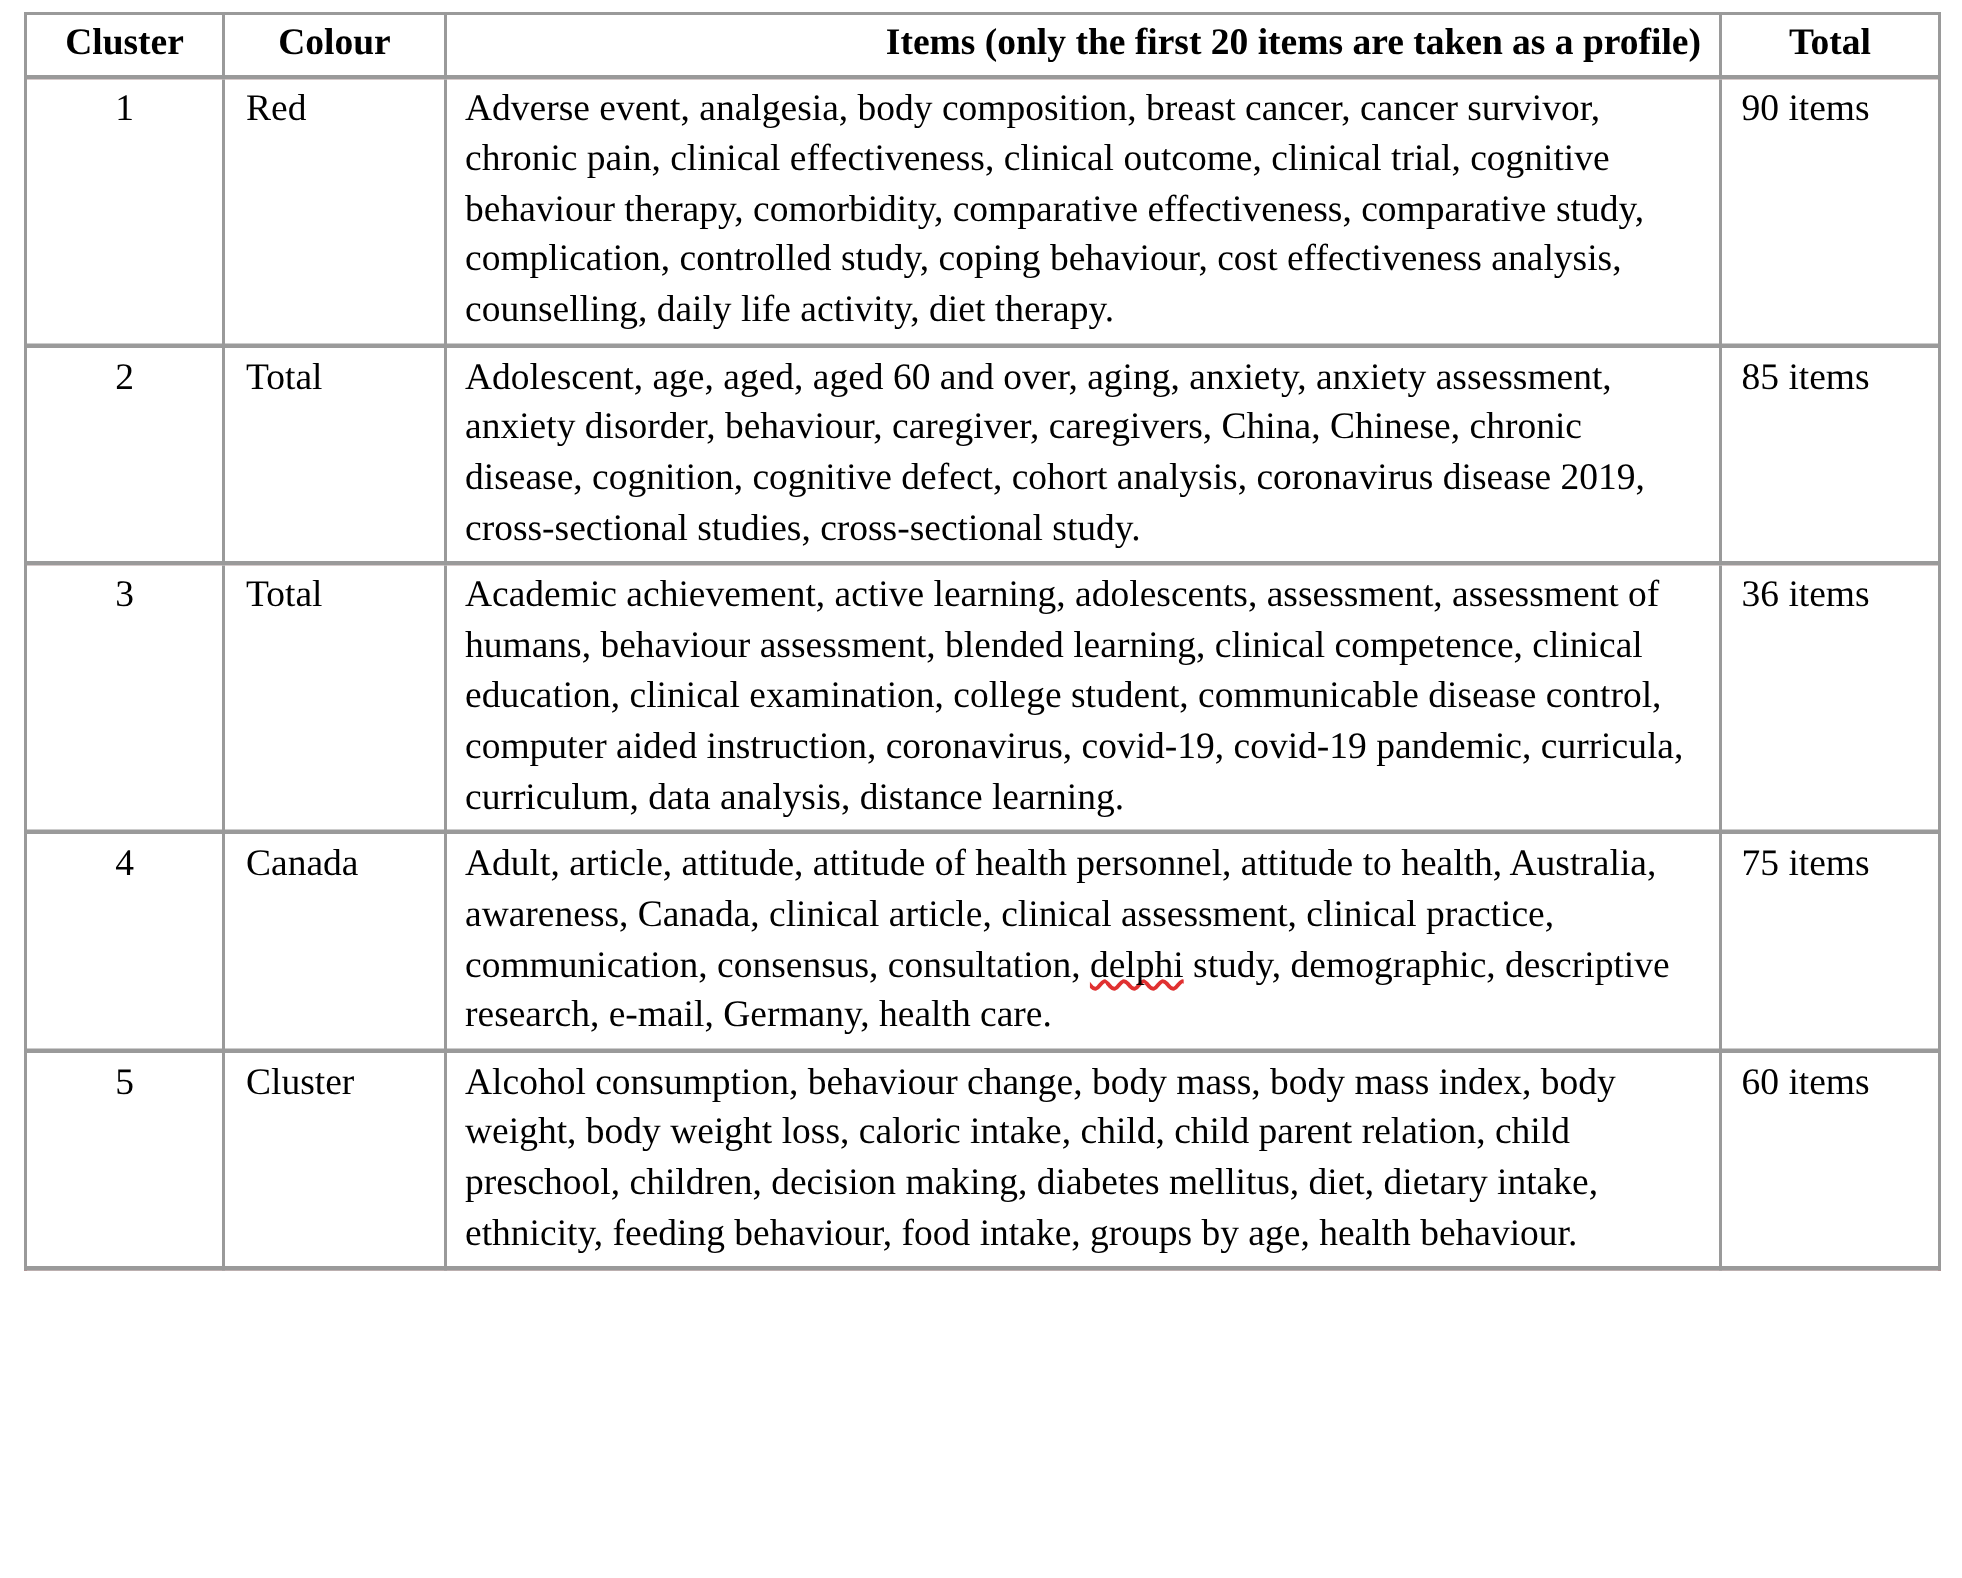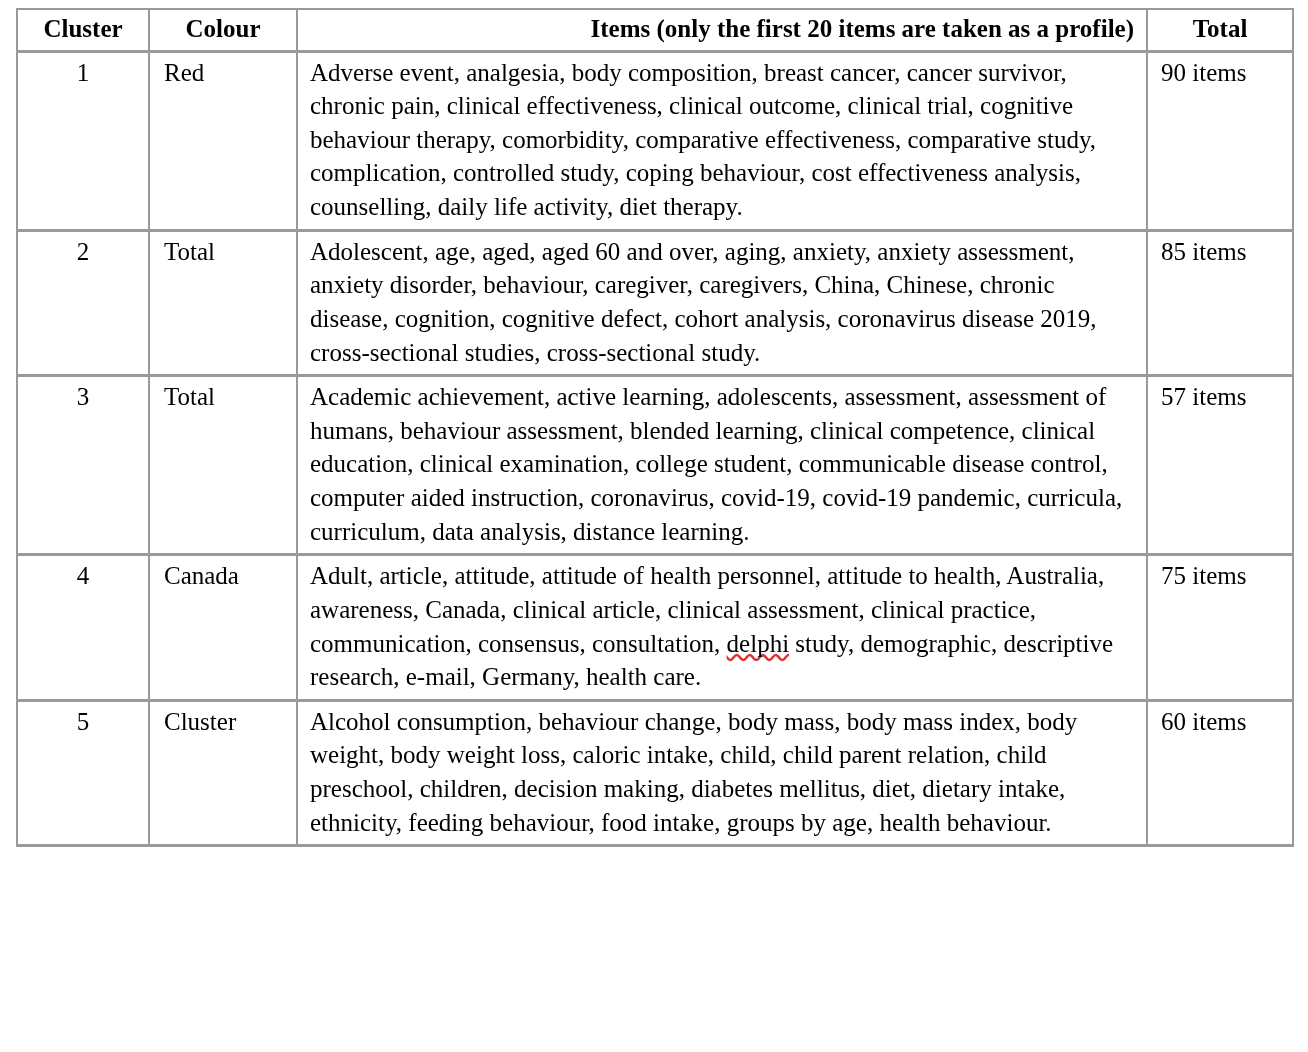--- a/index.html
+++ b/index.html
@@ -135,21 +135,21 @@
         <td class="cell-cluster">2</td>
         <td class="cell-colour">Total</td>
         <td class="cell-items">Adolescent, age, aged, aged 60 and over, aging, anxiety, anxiety assessment, anxiety disorder, behaviour, caregiver, caregivers, China, Chinese, chronic disease, cognition, cognitive defect, cohort analysis, coronavirus disease 2019, cross-sectional studies, cross-sectional study.</td>
         <td class="cell-total">85 items</td>
       </tr>
 
       <tr>
         <td class="cell-cluster">3</td>
         <td class="cell-colour">Total</td>
         <td class="cell-items">Academic achievement, active learning, adolescents, assessment, assessment of humans, behaviour assessment, blended learning, clinical competence, clinical education, clinical examination, college student, communicable disease control, computer aided instruction, coronavirus, covid-19, covid-19 pandemic, curricula, curriculum, data analysis, distance learning.</td>
-        <td class="cell-total">57 items</td>
+        <td class="cell-total">36 items</td>
       </tr>
 
       <tr>
         <td class="cell-cluster">4</td>
         <td class="cell-colour">Canada</td>
         <td class="cell-items"><span>Adult, article, attitude, attitude of health personnel, attitude to health, Australia, awareness, Canada, clinical article, clinical assessment, clinical practice, communication, consensus, consultation, </span><span class="misspelled">delphi</span><span> study, demographic, descriptive research, e-mail, Germany, health care.</span></td>
         <td class="cell-total">75 items</td>
       </tr>
 
       <tr>

